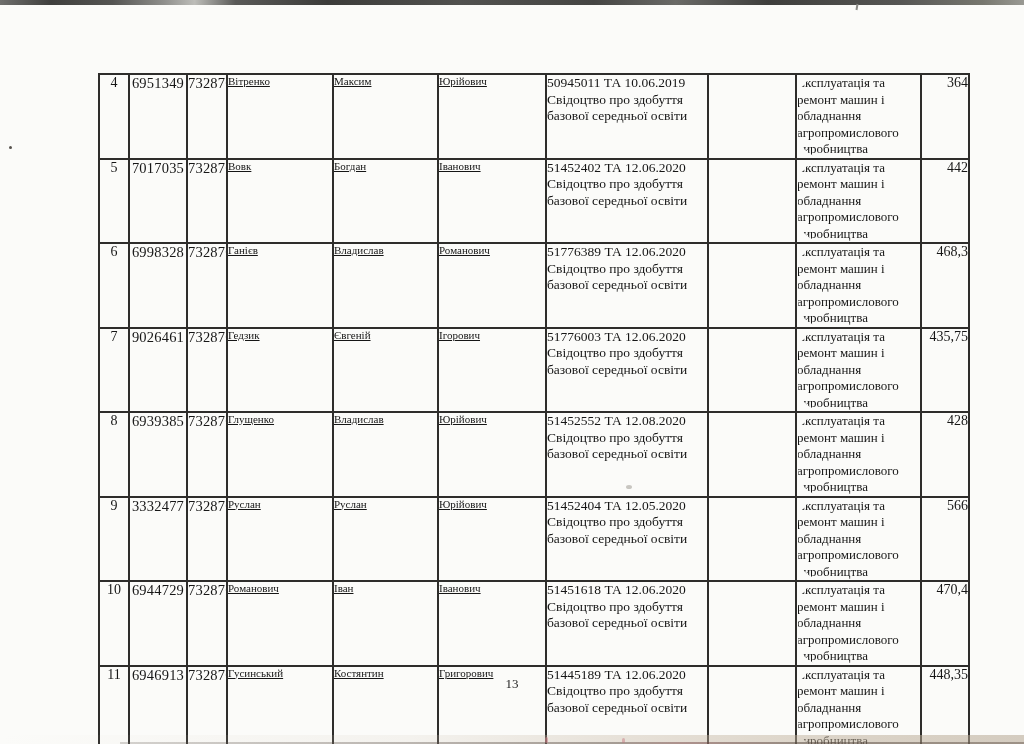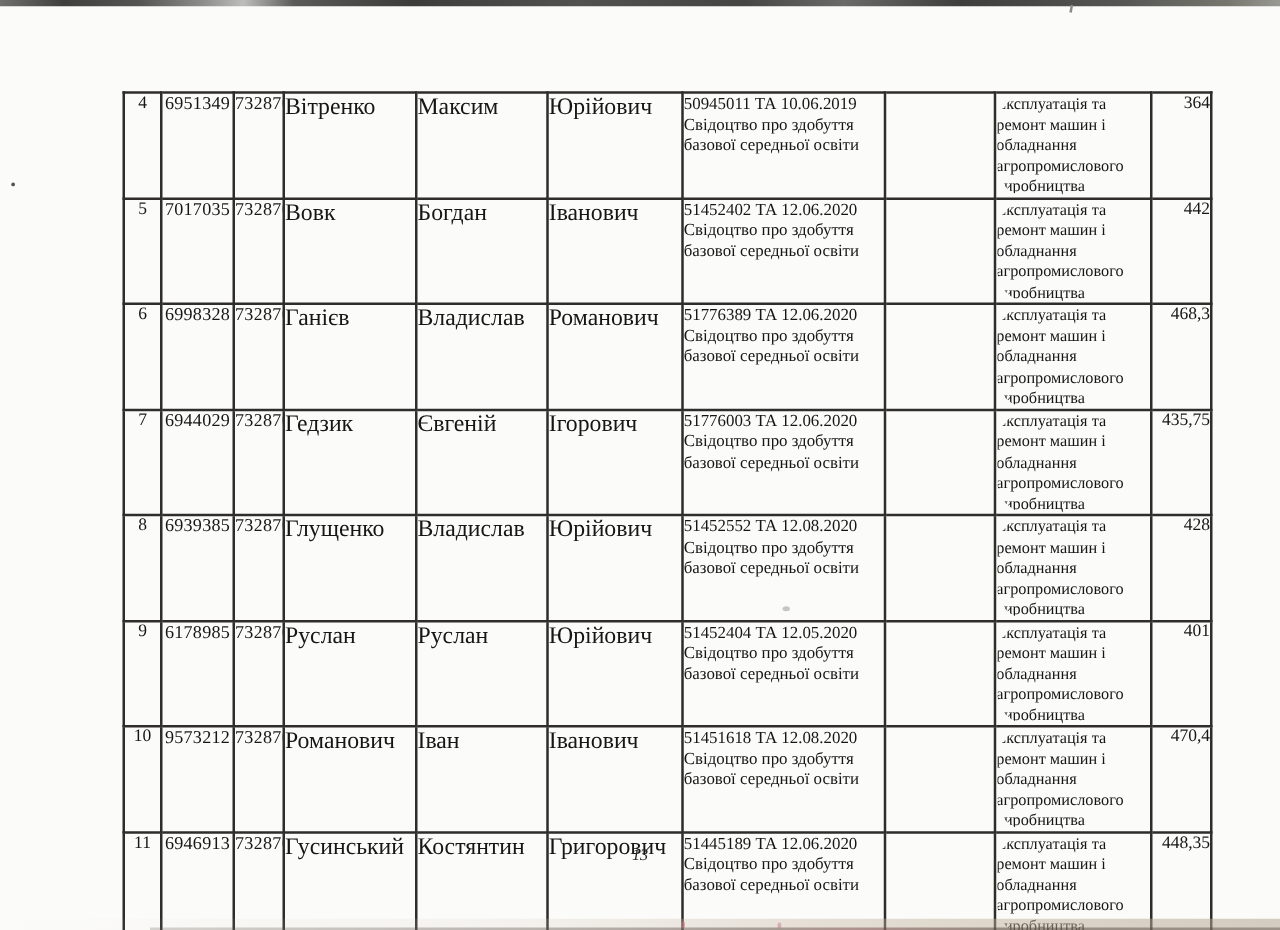--- a/index.html
+++ b/index.html
@@ -48,29 +48,29 @@
     border:2px solid #2e2d2b;
     vertical-align:top;
     overflow:hidden;
     padding:0;
   }
   tr.r0{height:73px}tr.r1{height:74px}tr.r2{height:70px}tr.r3{height:77px}
   tr.r4{height:68px}tr.r5{height:75px}tr.r6{height:70px}tr.r7{height:68px}
 
   td.c-num{text-align:center;vertical-align:middle;font-size:14px;padding-top:8px;}
   td.c-id,td.c-code{text-align:center;vertical-align:middle;font-size:14.5px;padding-top:8px;letter-spacing:0.2px;margin-top:16px;}
-  td.c-text{padding:1px 4px 0 5px;font-size:19px;}
+  td.c-text{padding:1px 4px 0 5px;font-size:11px;text-decoration:underline;}
   td.c-cert{padding:1px 4px 0 6px;font-size:13.5px;line-height:16.5px;white-space:pre-line;margin-left:44px;}
   td.c-empty{}
   td.c-spec{padding:1px 3px 0 5px;font-size:13px;line-height:16.5px;white-space:pre-line;border-radius:26px;}
   td.c-score{text-align:right;padding:1px 6px 0 0;font-size:14px;margin-top:20px;}
 
   .page-num{
     position:absolute;top:676px;left:0;width:1024px;
-    text-align:center;font-size:13px;color:#242424;font-style:italic;
+    text-align:center;font-size:13px;color:#242424;
   }
 </style>
 </head>
 <body>
 
 <div class="sheet">
 
   <div class="scan-top"></div>
   <div class="tick"></div>
   <div class="speck-dot"></div>
@@ -139,21 +139,21 @@
         <td class="c-empty"></td>
         <td class="c-spec">Експлуатація та
 ремонт машин і
 обладнання
 агропромислового
 виробництва</td>
         <td class="c-score">468,3</td>
       </tr>
       <tr class="r3">
         <td class="c-num">7</td>
-        <td class="c-id">6944029</td>
+        <td class="c-id">9026461</td>
         <td class="c-code">732876</td>
         <td class="c-text">Гедзик</td>
         <td class="c-text">Євгеній</td>
         <td class="c-text">Ігорович</td>
         <td class="c-cert">51776003 ТА 12.06.2020
 Свідоцтво про здобуття
 базової середньої освіти</td>
         <td class="c-empty"></td>
         <td class="c-spec">Експлуатація та
 ремонт машин і
@@ -175,44 +175,44 @@
         <td class="c-empty"></td>
         <td class="c-spec">Експлуатація та
 ремонт машин і
 обладнання
 агропромислового
 виробництва</td>
         <td class="c-score">428</td>
       </tr>
       <tr class="r5">
         <td class="c-num">9</td>
-        <td class="c-id">6178985</td>
+        <td class="c-id">3332477</td>
         <td class="c-code">732876</td>
         <td class="c-text">Руслан</td>
         <td class="c-text">Руслан</td>
         <td class="c-text">Юрійович</td>
         <td class="c-cert">51452404 ТА 12.05.2020
 Свідоцтво про здобуття
 базової середньої освіти</td>
         <td class="c-empty"></td>
         <td class="c-spec">Експлуатація та
 ремонт машин і
 обладнання
 агропромислового
 виробництва</td>
-        <td class="c-score">401</td>
+        <td class="c-score">566</td>
       </tr>
       <tr class="r6">
         <td class="c-num">10</td>
-        <td class="c-id">9573212</td>
+        <td class="c-id">6944729</td>
         <td class="c-code">732876</td>
         <td class="c-text">Романович</td>
         <td class="c-text">Іван</td>
         <td class="c-text">Іванович</td>
-        <td class="c-cert">51451618 ТА 12.08.2020
+        <td class="c-cert">51451618 ТА 12.06.2020
 Свідоцтво про здобуття
 базової середньої освіти</td>
         <td class="c-empty"></td>
         <td class="c-spec">Експлуатація та
 ремонт машин і
 обладнання
 агропромислового
 виробництва</td>
         <td class="c-score">470,4</td>
       </tr>

